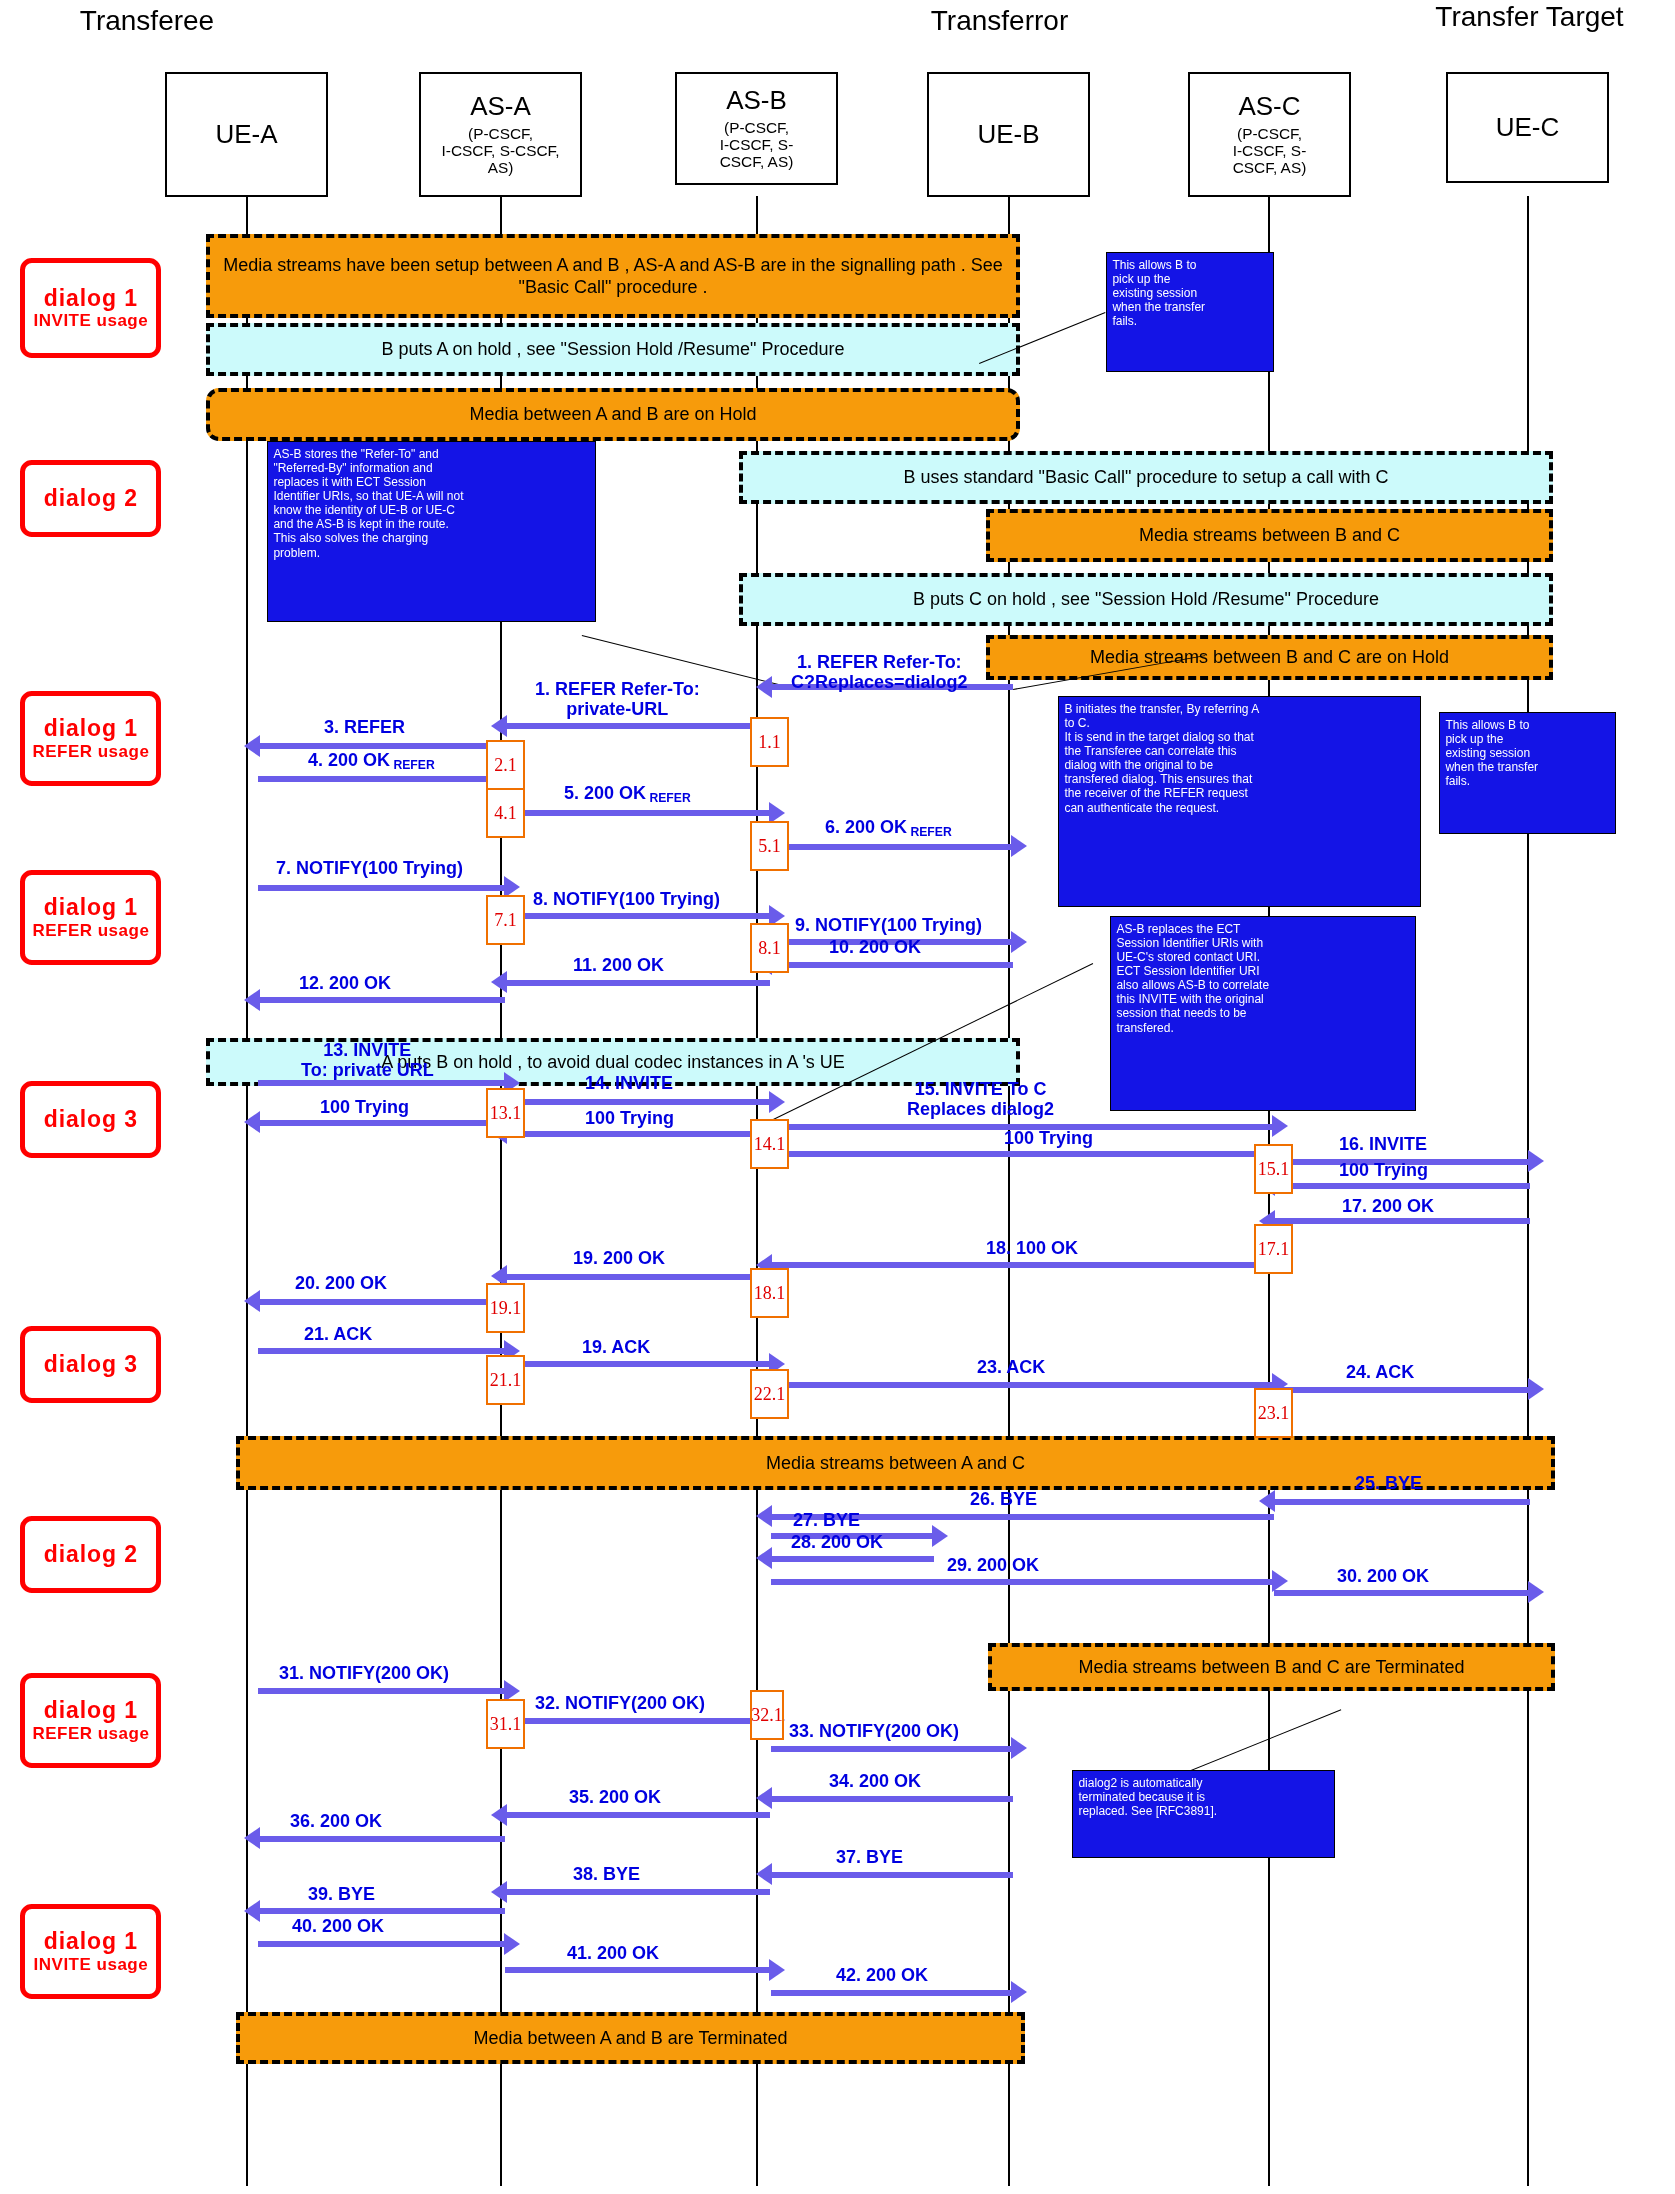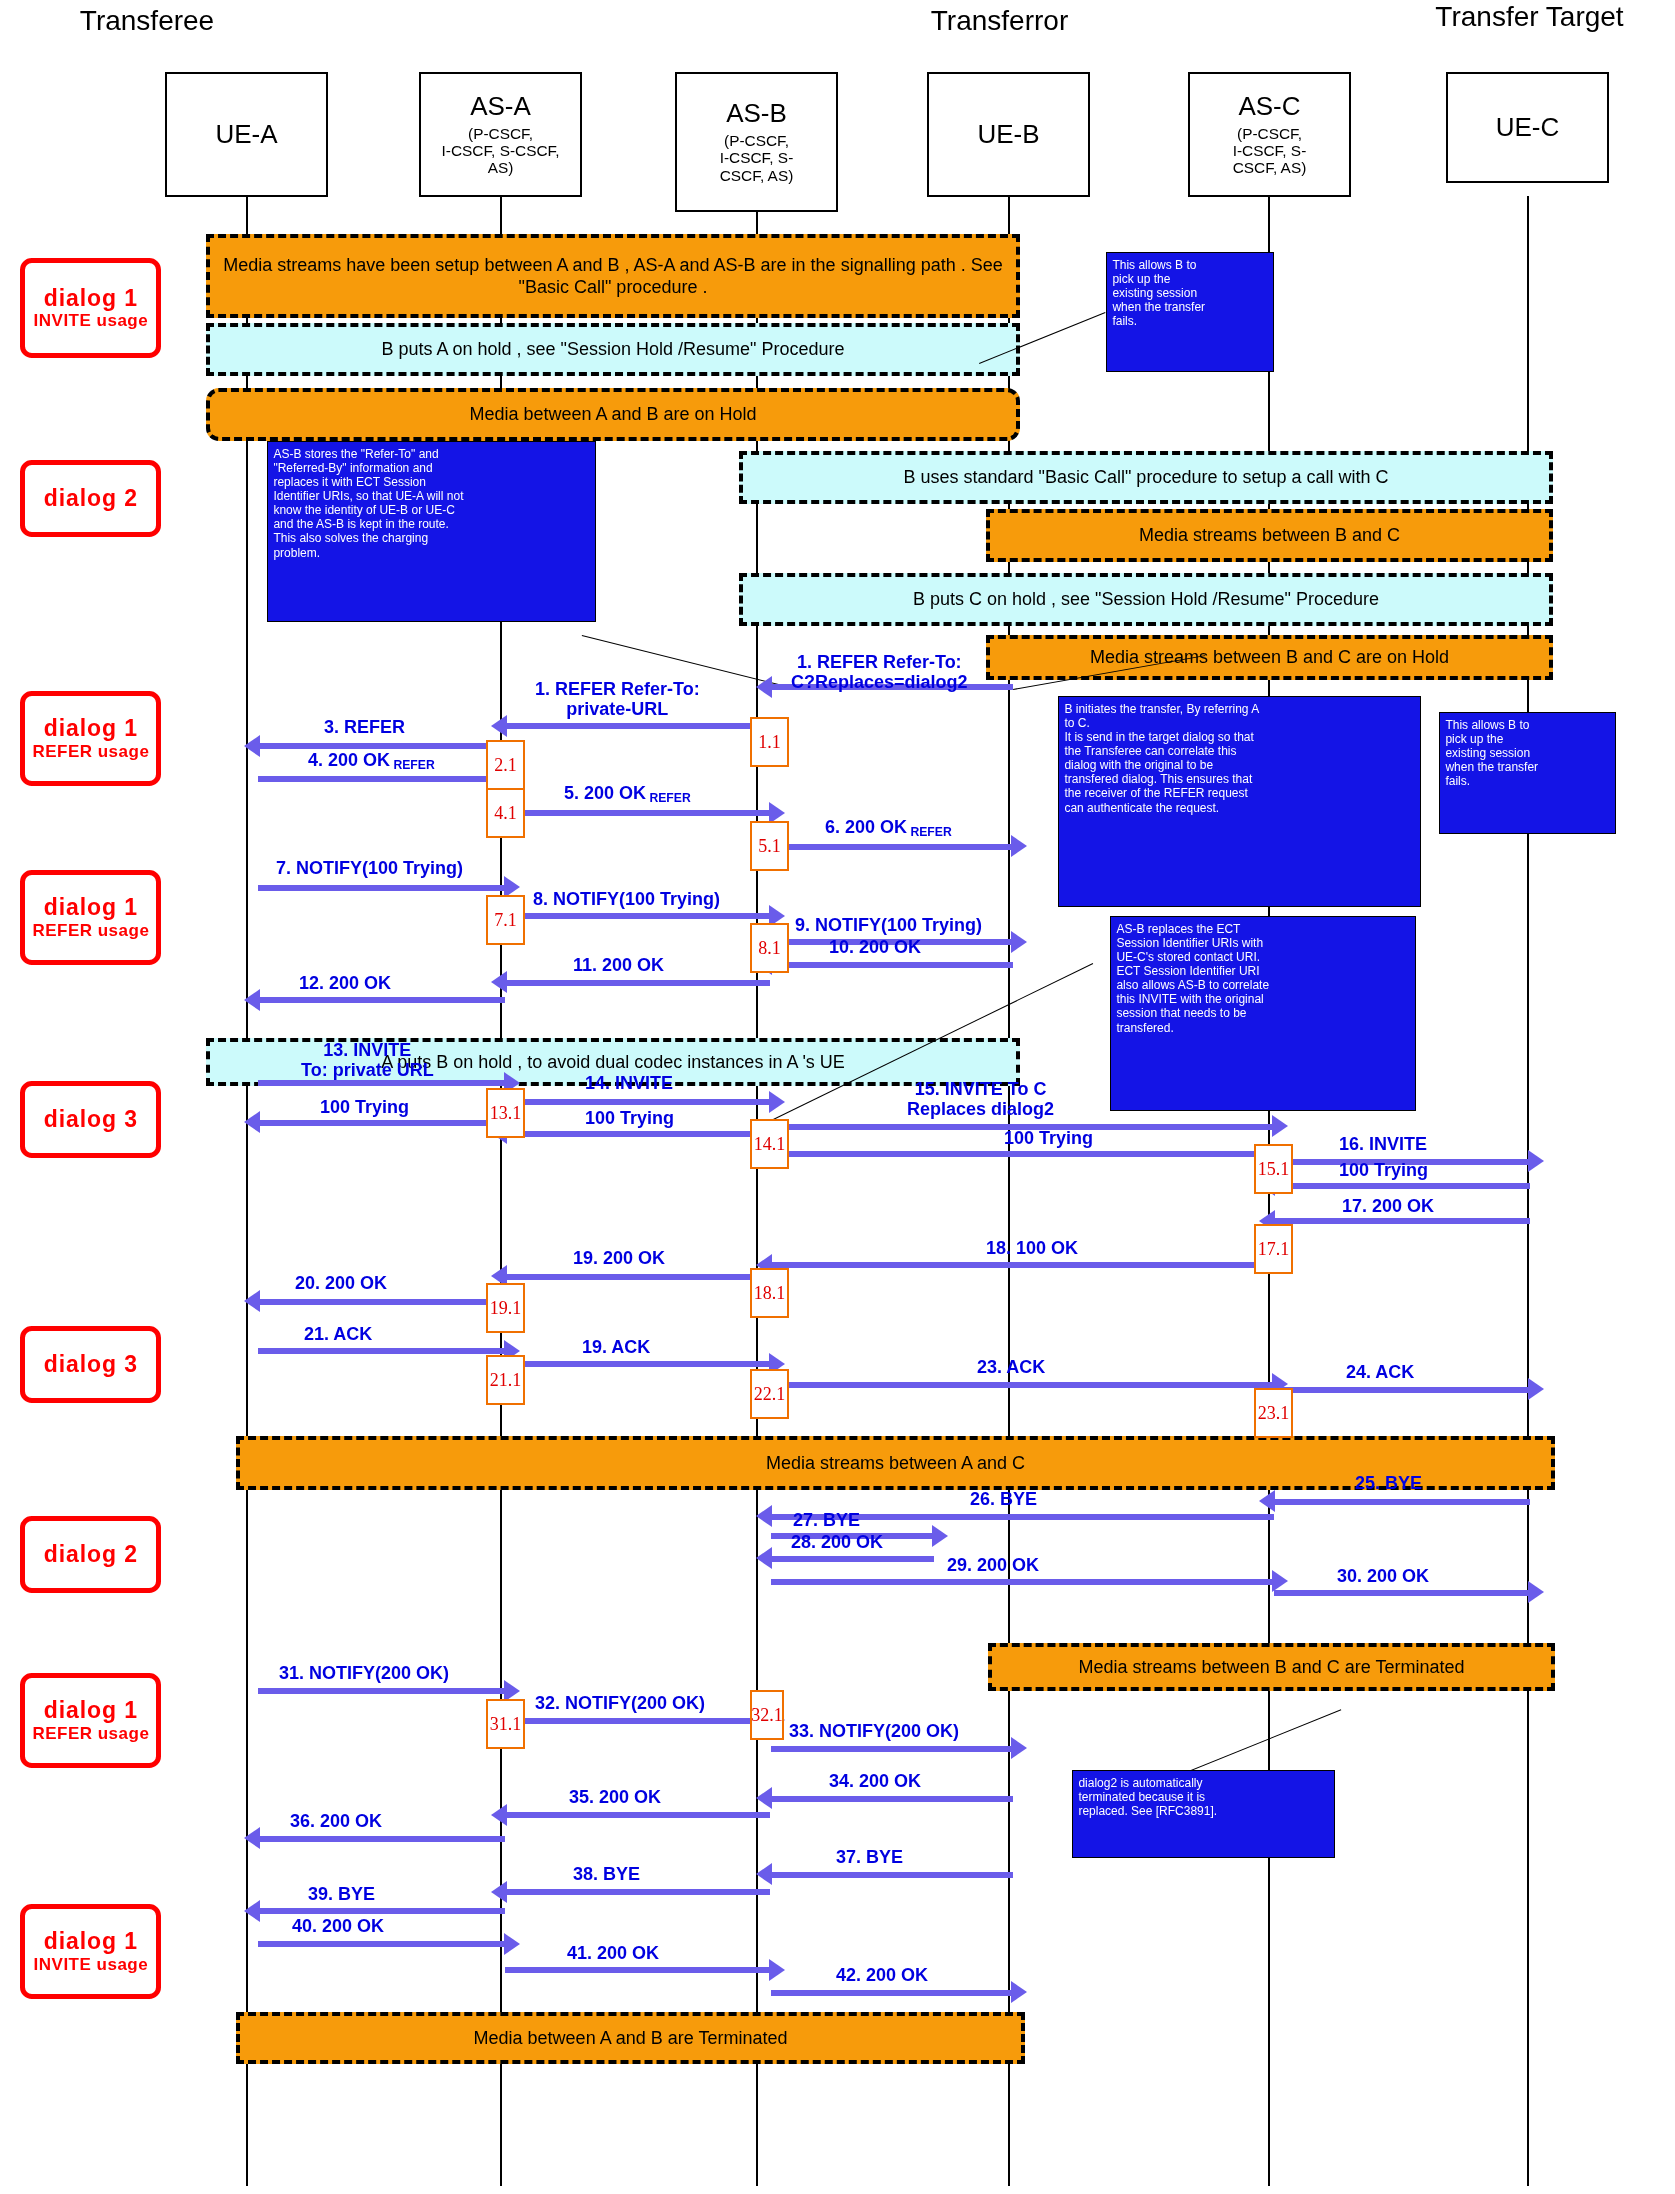--- a/index.html
+++ b/index.html
@@ -345,21 +345,21 @@
       <div class="role-title" style="left: 1430px; top: 0.9px; width: 199px;">Transfer Target</div>
       <div class="actor-box" style="left: 165px; top: 72px; width: 163px; height: 125px;">
         <div class="actor-name">UE-A</div>
       </div>
       <div class="actor-box" style="left: 419px; top: 72px; width: 163px; height: 125px;">
         <div class="actor-name">AS-A</div>
         <div class="actor-sub" style="white-space: pre-line;">(P-CSCF,
 I-CSCF, S-CSCF,
 AS)</div>
       </div>
-      <div class="actor-box" style="left: 675px; top: 72px; width: 163px; height: 140px;">
+      <div class="actor-box" style="left: 675px; top: 72px; width: 163px; height: 113px;">
         <div class="actor-name">AS-B</div>
         <div class="actor-sub" style="white-space: pre-line;">(P-CSCF,
 I-CSCF, S-
 CSCF, AS)</div>
       </div>
       <div class="actor-box" style="left: 927px; top: 72px; width: 163px; height: 125px;">
         <div class="actor-name">UE-B</div>
       </div>
       <div class="actor-box" style="left: 1188px; top: 72px; width: 163px; height: 125px;">
         <div class="actor-name">AS-C</div>

